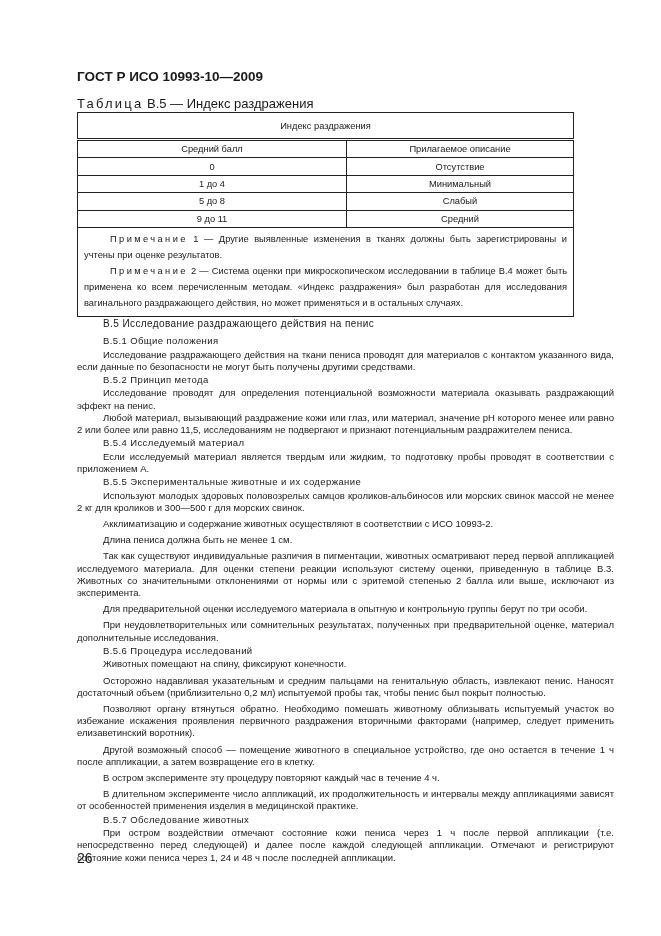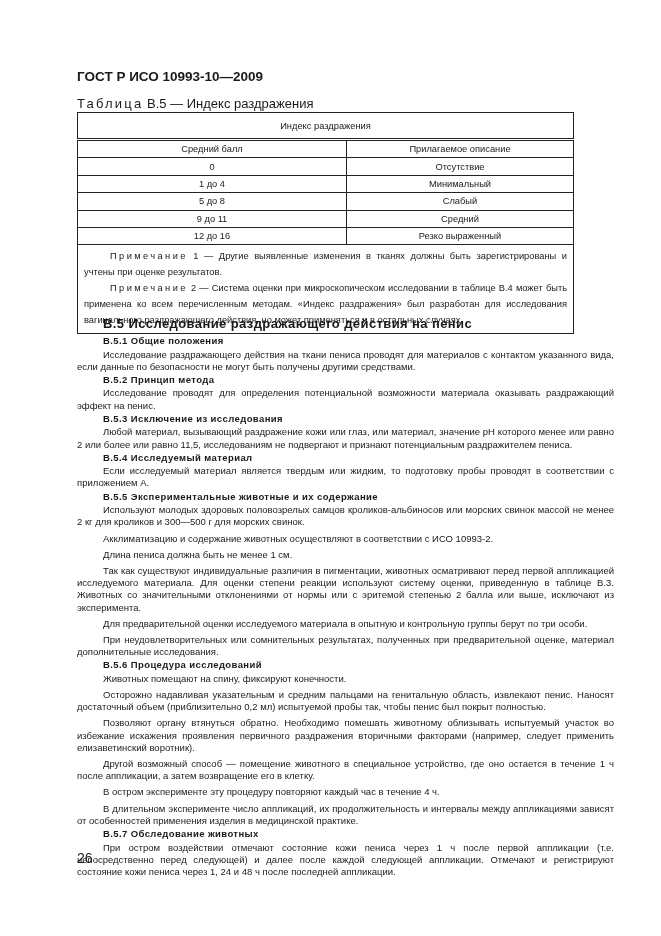--- a/index.html
+++ b/index.html
@@ -30,25 +30,25 @@
     text-align: left; padding: 3px 6px 5px 6px; height: auto; line-height: 16px;
   }
   .note-p { margin: 0; text-indent: 26px; text-align: justify; }
   .note-p .spaced { letter-spacing: 2.4px; }
   .body {
     position: absolute; left: 77px; top: 317px; width: 537px;
     font-size: 9.5px; line-height: 12.2px;
   }
   .body p { margin: 0; text-indent: 26px; text-align: justify; }
   .body h3 {
-    margin: 0; padding-left: 26px; font-size: 9.5px; font-weight: bold;
+    margin: 0; padding-left: 26px; font-size: 9.5px; font-weight: normal;
     line-height: 14.5px; letter-spacing: 0.4px;
   }
   .body h2 {
-    margin: 0 0 3px 0; padding-left: 26px; font-size: 13px; font-weight: bold;
+    margin: 0 0 3px 0; padding-left: 26px; font-size: 10px; font-weight: normal;
     line-height: 14px; letter-spacing: 0.4px;
   }
   .body p.gap { margin-top: 4px; }
   .page-number { position: absolute; left: 77px; top: 850px; font-size: 14px; }
 </style>
 </head>
 <body>
 
 <div class="page">
 
@@ -77,42 +77,37 @@
     </tr>
     <tr>
       <td class="c1">5 до 8</td>
       <td>Слабый</td>
     </tr>
     <tr>
       <td class="c1">9 до 11</td>
       <td>Средний</td>
     </tr>
     <tr>
-      <td class="c1">12 до 16</td>
-      <td>Резко выраженный</td>
-    </tr>
-    <tr>
       <td class="notes" colspan="2">
         <p class="note-p"><span class="spaced">Примечание</span><span> 1 — Другие выявленные изменения в тканях должны быть зарегистрированы и учтены при оценке результатов.</span></p>
         <p class="note-p"><span class="spaced">Примечание</span><span> 2 — Система оценки при микроскопическом исследовании в таблице В.4 может быть применена ко всем перечисленным методам. «Индекс раздражения» был разработан для исследования вагинального раздражающего действия, но может применяться и в остальных случаях.</span></p>
       </td>
     </tr>
   </tbody>
     </table>
 
   <div class="body">
     <h2>В.5  Исследование раздражающего действия на пенис</h2>
 
     <h3>В.5.1  Общие положения</h3>
     <p>Исследование раздражающего действия на ткани пениса проводят для материалов с контактом указанного вида, если данные по безопасности не могут быть получены другими средствами.</p>
 
     <h3>В.5.2  Принцип метода</h3>
     <p>Исследование проводят для определения потенциальной возможности материала оказывать раздражающий эффект на пенис.</p>
 
-    <h3>В.5.3  Исключение из исследования</h3>
     <p>Любой материал, вызывающий раздражение кожи или глаз, или материал, значение pH которого менее или равно 2 или более или равно 11,5, исследованиям не подвергают и признают потенциальным раздражителем пениса.</p>
 
     <h3>В.5.4  Исследуемый материал</h3>
     <p>Если исследуемый материал является твердым или жидким, то подготовку пробы проводят в соответствии с приложением А.</p>
 
     <h3>В.5.5  Экспериментальные животные и их содержание</h3>
     <p>Используют молодых здоровых половозрелых самцов кроликов-альбиносов или морских свинок массой не менее 2 кг для кроликов и 300—500 г для морских свинок.</p>
     <p class="gap">Акклиматизацию и содержание животных осуществляют в соответствии с ИСО 10993-2.</p>
     <p class="gap">Длина пениса должна быть не менее 1 см.</p>
     <p class="gap">Так как существуют индивидуальные различия в пигментации, животных осматривают перед первой аппликацией исследуемого материала. Для оценки степени реакции используют систему оценки, приведенную в таблице В.3. Животных со значительными отклонениями от нормы или с эритемой степенью 2 балла или выше, исключают из эксперимента.</p>

